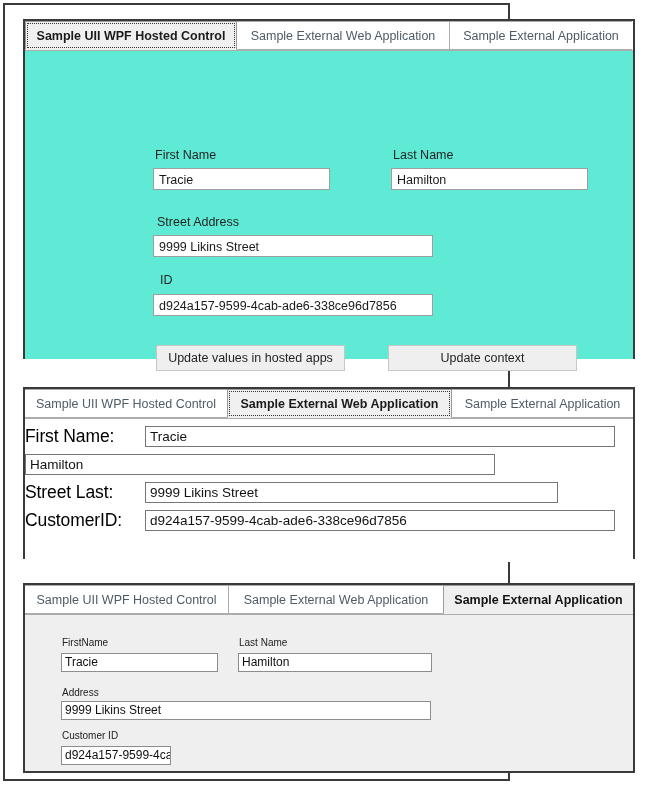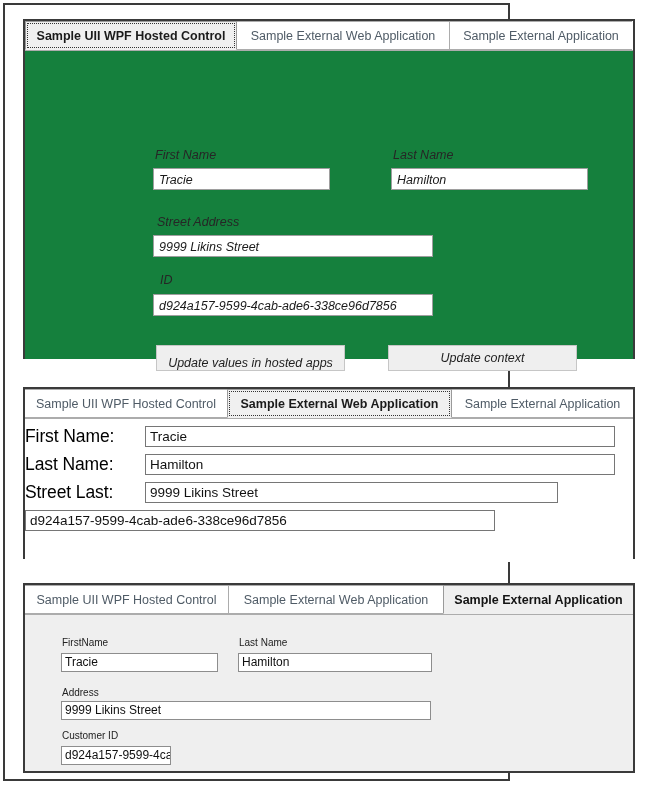--- a/index.html
+++ b/index.html
@@ -73,22 +73,21 @@
   }
 
   
   #panel-one {
     left: 18px; top: 14px;
     width: 612px; height: 340px;
   }
   #panel-one .body {
     position: relative;
     height: 308px;
-    background: #15803d;
-    font-style: italic;
+    background: #5eead4;
   }
   .wpf-label {
     position: absolute;
     font-size: 12.5px;
     color: #262626;
     white-space: nowrap;
   }
   .wpf-input {
     position: absolute;
     box-sizing: border-box;
@@ -231,21 +230,21 @@
       <span class="wpf-label" style="left:132px; top:164px;">Street Address</span>
       <div class="wpf-input" style="left:128px; top:184px; width:280px;">
         <span>9999 Likins Street</span>
       </div>
 
       <span class="wpf-label" style="left:135px; top:222px;">ID</span>
       <div class="wpf-input" style="left:128px; top:243px; width:280px;">
         <span>d924a157-9599-4cab-ade6-338ce96d7856</span>
       </div>
 
-      <div class="wpf-button" style="left:131px; top:294px; width:189px;align-items:flex-end;">
+      <div class="wpf-button" style="left:131px; top:294px; width:189px;">
         <span>Update values in hosted apps</span>
       </div>
       <div class="wpf-button" style="left:363px; top:294px; width:189px;">
         <span>Update context</span>
       </div>
 
     </div>
   </div>
 
   <div class="panel" id="panel-two">
@@ -265,34 +264,34 @@
     <div class="body">
 
       <div class="web-row">
         <span class="web-label">First Name:</span>
         <div class="web-input" style="width:470px;">
           <span>Tracie</span>
         </div>
       </div>
 
       <div class="web-row">
-        <span class="web-label">Last Name:</span>
         <div class="web-input" style="width:470px;">
           <span>Hamilton</span>
         </div>
       </div>
 
       <div class="web-row">
         <span class="web-label">Street Last:</span>
         <div class="web-input" style="width:413px;">
           <span>9999 Likins Street</span>
         </div>
       </div>
 
       <div class="web-row">
+        <span class="web-label">CustomerID:</span>
         <div class="web-input" style="width:470px;">
           <span>d924a157-9599-4cab-ade6-338ce96d7856</span>
         </div>
       </div>
 
     </div>
   </div>
 
   <div class="panel" id="panel-three">
 

